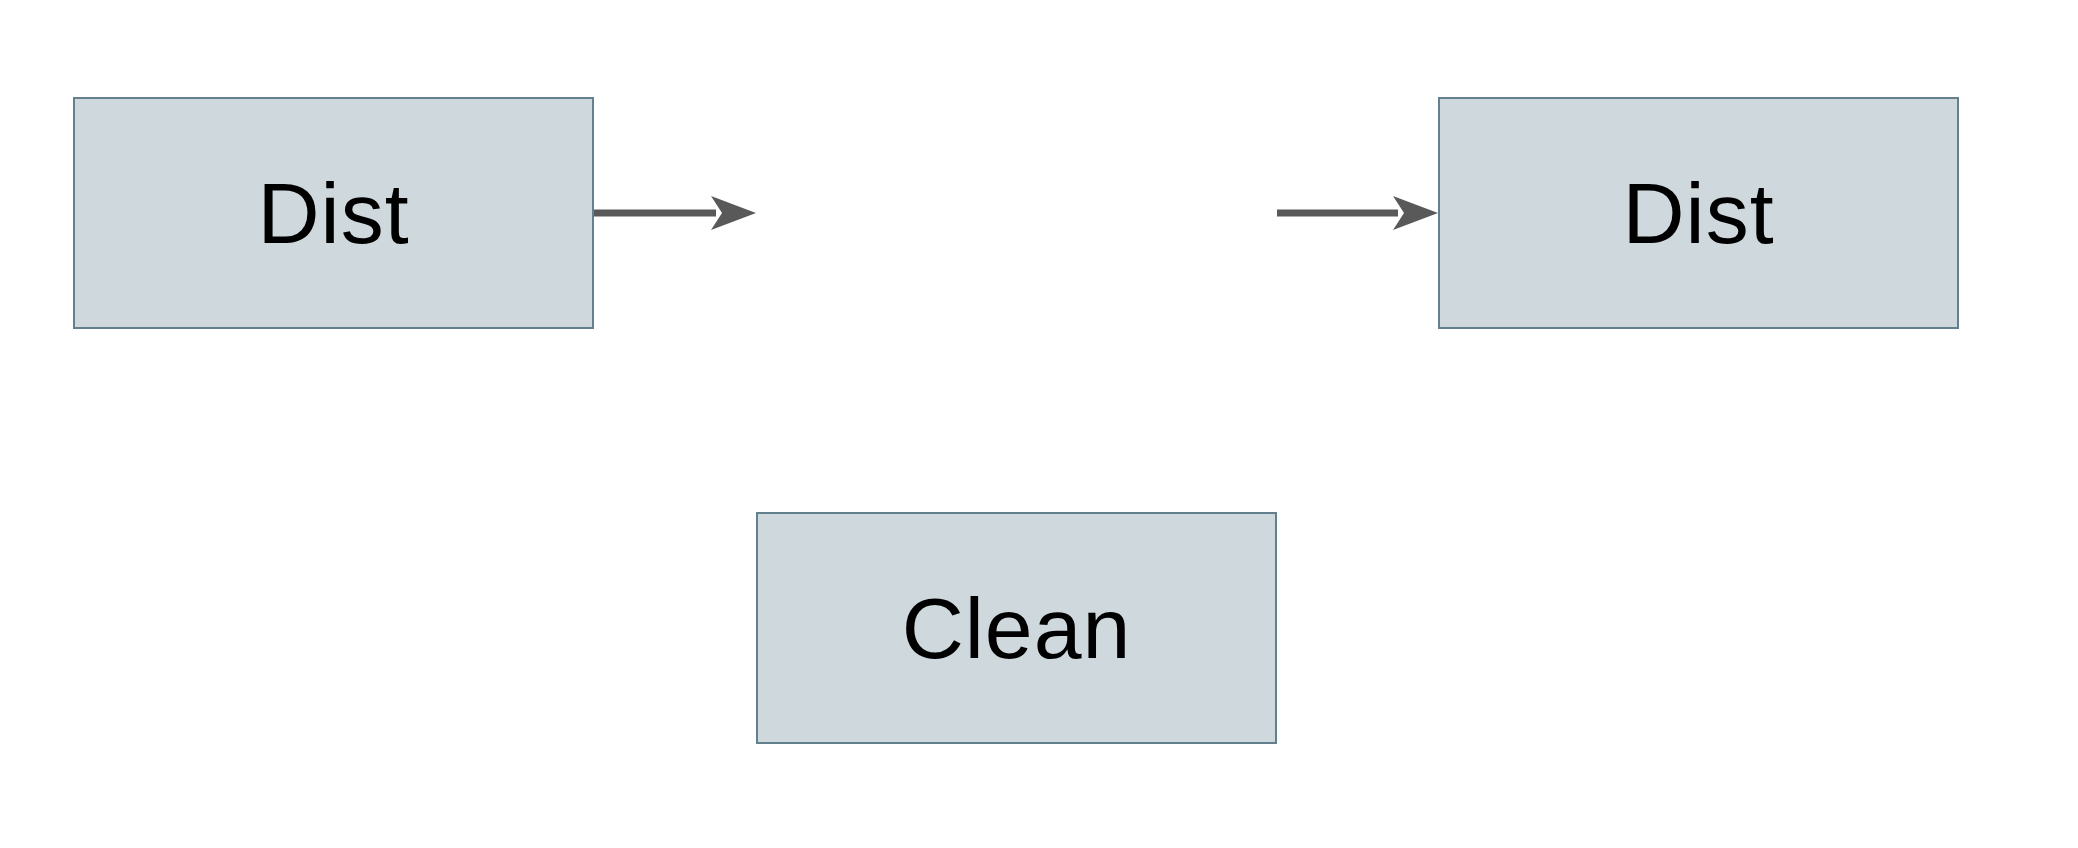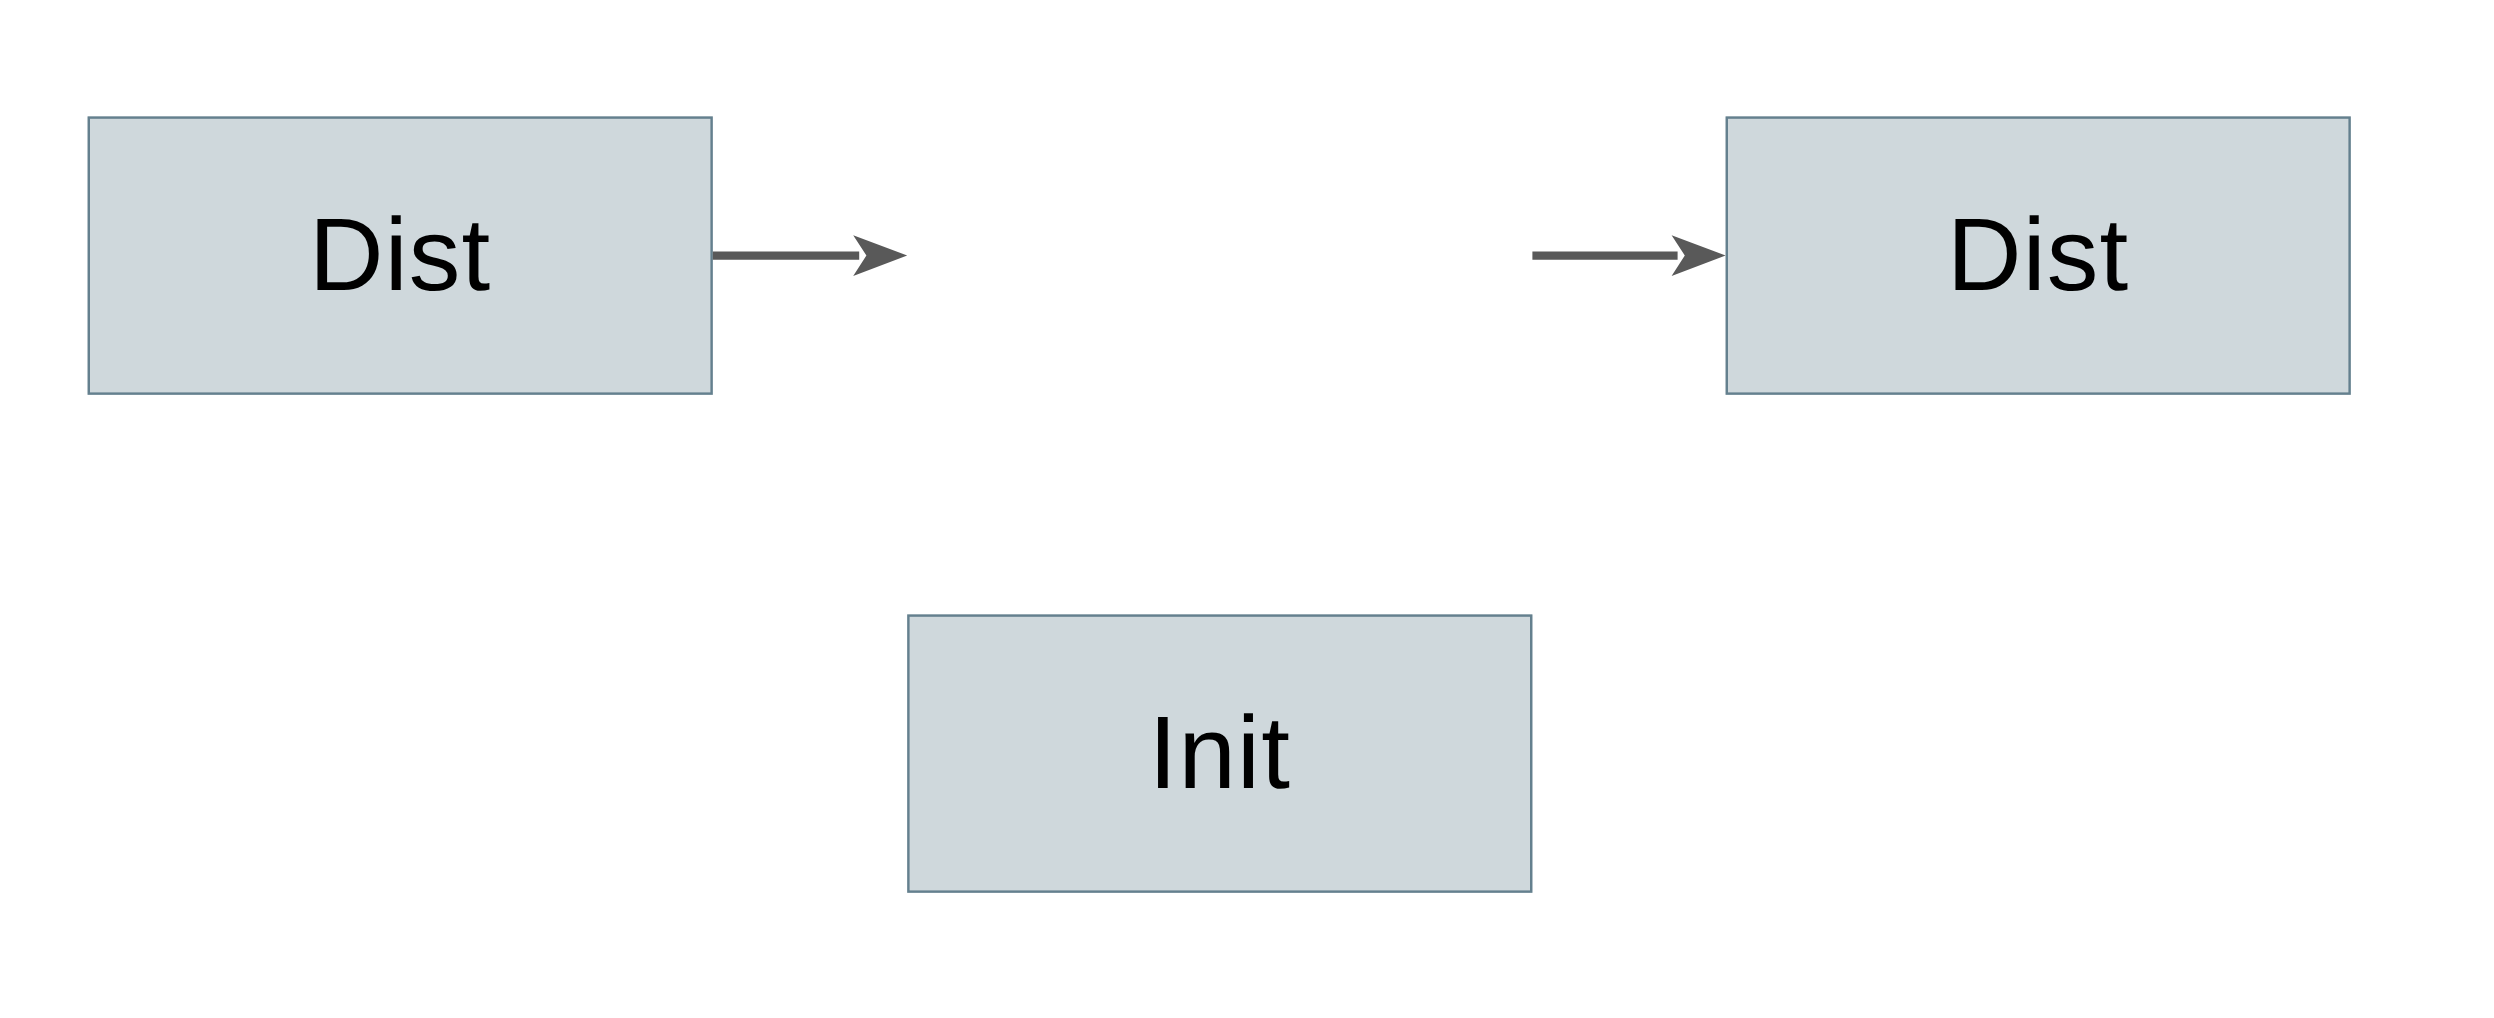--- a/index.html
+++ b/index.html
@@ -58,21 +58,21 @@
   <div class="node node-dist">
     <span class="node-label">Dist</span>
   </div>
 
 
   <div class="node node-init">
     <span class="node-label">Dist</span>
   </div>
 
   <div class="node node-clean">
-    <span class="node-label">Init</span>
+    <span class="node-label">Clean</span>
   </div>
 
   <svg class="arrow arrow-1" width="162" height="36" viewBox="0 0 162 36" aria-hidden="true">
     <line class="shaft" x1="0" y1="18" x2="122" y2="18"></line>
     <polygon class="head" points="117,1 162,18 117,35 128,18"></polygon>
   </svg>
 
   <svg class="arrow arrow-2" width="161" height="36" viewBox="0 0 161 36" aria-hidden="true">
     <line class="shaft" x1="0" y1="18" x2="121" y2="18"></line>
     <polygon class="head" points="116,1 161,18 116,35 127,18"></polygon>

